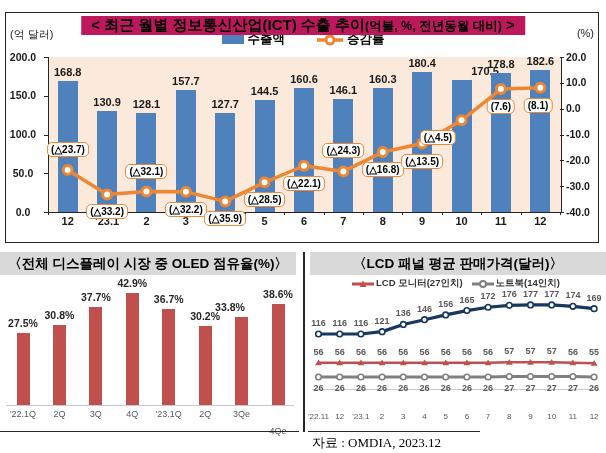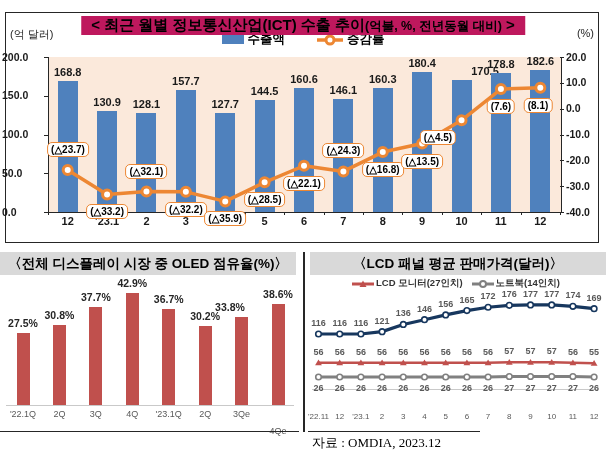--- a/index.html
+++ b/index.html
@@ -10,21 +10,21 @@
   .toptitle{position:absolute;top:2px;left:50%;transform:translateX(-50%);background:#be185d;
             padding:0 10px;white-space:nowrap;font-weight:700;font-size:15px;color:#000;z-index:3;margin-top:14px;}
   .toptitle .small{font-size:12.5px;}
   .unitL{position:absolute;left:10px;top:27px;font-size:11px;color:#262626;}
   .unitR{position:absolute;right:12px;top:27px;font-size:11px;color:#262626;}
   .toplegend{position:absolute;left:0;top:31px;width:100%;display:flex;justify-content:center;
              gap:32px;align-items:center;font-weight:700;font-size:12.5px;color:#000;}
   .toplegend .item{display:flex;align-items:center;gap:4px;}
   .plot1{position:absolute;left:48px;top:57px;width:512px;height:155px;background:#FBE9DB;
          border-left:1px solid #262626;border-right:1px solid #262626;border-bottom:1px solid #262626;}
-  .tickL{position:absolute;font-weight:700;font-size:10.5px;text-align:left;color:#1a1a1a;width:42px;}
+  .tickL{position:absolute;font-weight:700;font-size:10.5px;text-align:center;color:#1a1a1a;width:42px;}
   .tickR{position:absolute;font-weight:700;font-size:10.5px;text-align:left;color:#1a1a1a;width:38px;}
   .tmark{position:absolute;height:1px;background:#262626;}
   .vmark{position:absolute;width:1px;background:#262626;}
   .bar1{position:absolute;background:#4F81BD;}
   .bval{position:absolute;font-weight:700;font-size:11px;text-align:center;color:#1a1a1a;white-space:nowrap;}
   .xlab1{position:absolute;font-weight:700;font-size:11px;text-align:center;color:#1a1a1a;}
   .gl{position:absolute;transform:translateX(-50%);background:#fff;border:1.5px solid #ED8733;
       border-radius:5px;font-weight:700;font-size:10px;line-height:13px;padding:0 3px;color:#000;
       white-space:nowrap;z-index:5;}
   

